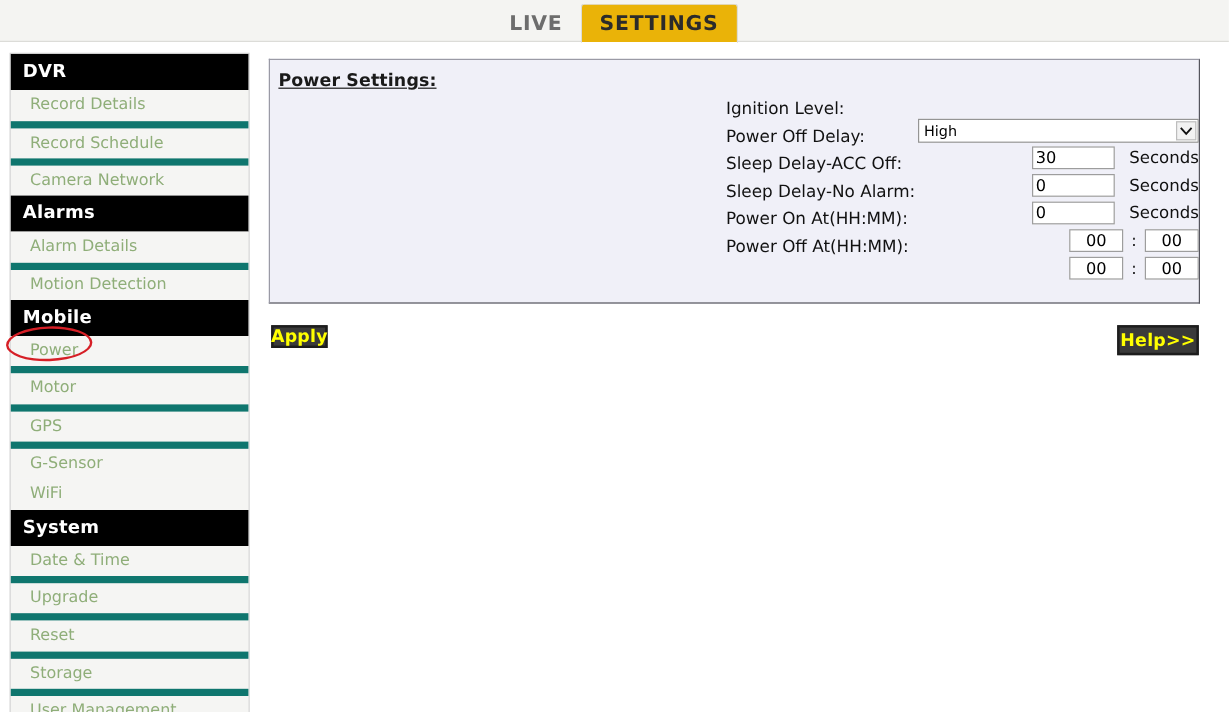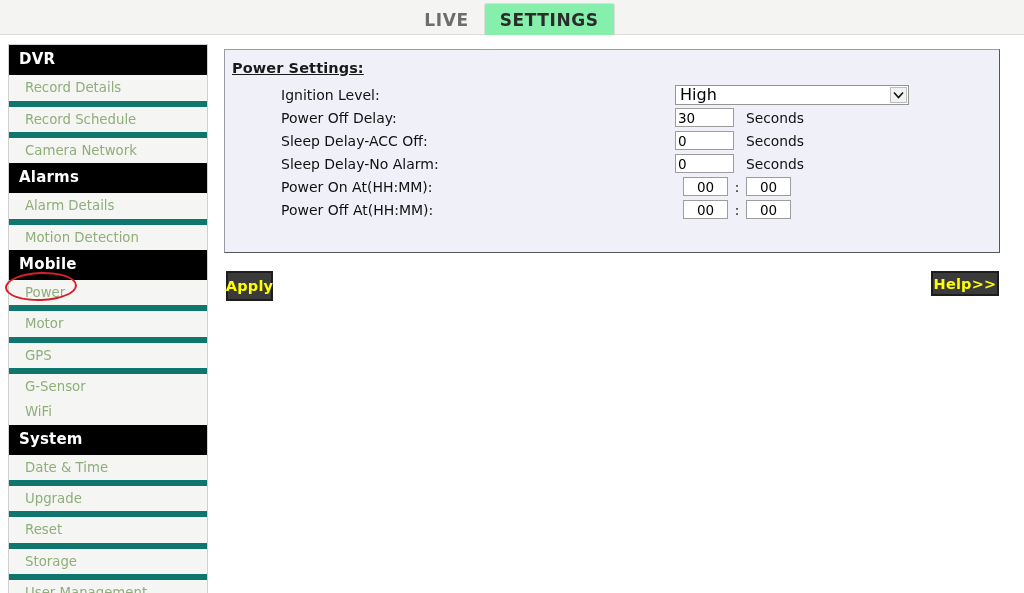--- a/index.html
+++ b/index.html
@@ -31,21 +31,21 @@
     font-weight: bold;
     letter-spacing: 0.6px;
     color: #6d6d6d;
     background: transparent;
     border: none;
     cursor: pointer;
     font-family: "DejaVu Sans", "Liberation Sans", sans-serif;
   }
   .tab.active {
     color: #2b2b2b;
-    background: #86efac;
+    background: #eab308;
     border: 1px solid #dcdcd8;
     border-bottom: 1px solid #ffffff;
     border-radius: 3px 3px 0 0;
     margin-bottom: -1px;
     height: 33px;
   }
 
   
   .sidebar {
     position: absolute; left: 8px; top: 44px;
@@ -103,60 +103,61 @@
     color: #1a1a1a;
     text-decoration: underline;
     padding: 10px 0 0 7px;
     letter-spacing: 0.1px;
   }
   .form-rows {
     margin-top: 7px;
   }
   .form-row {
     display: flex;
-    align-items: center;
+    align-items: flex-end;
     height: 23px;
+    flex-direction: column;
   }
   .row-label {
     width: 450px;
     padding-left: 56px;
     font-size: 14px;
     color: #111111;
     white-space: nowrap;
   }
   .row-field {
     display: flex;
     align-items: center;
   }
 
   
   .sel {
     position: relative;
     width: 234px; height: 20px;
     background: #ffffff;
     border: 1px solid #949494;
     display: flex; align-items: center;
-    font-size: 16px;
+    font-size: 12px;
     color: #000000;
     padding-left: 4px;
     cursor: pointer;
   }
   .sel .sel-arrow {
     position: absolute;
     right: 1px; top: 1px;
     width: 17px; height: 16px;
     background: #f2f2f2;
     border: 1px solid #bdbdbd;
     display: flex; align-items: center; justify-content: center;
   }
   .sel .sel-arrow svg { display: block; }
 
   
   .txt {
-    width: 59px; height: 19px;
+    width: 69px; height: 19px;
     background: #ffffff;
     border: 1px solid #9d9d9d;
     font-size: 13.5px;
     color: #000000;
     padding: 0 2px;
     font-family: "DejaVu Sans", "Liberation Sans", sans-serif;
     line-height: 17px;
   }
   .unit {
     font-size: 13.8px;
@@ -189,21 +190,21 @@
     background: #3a3a3a;
     border: 2px solid #1d1d1d;
     color: #ffff00;
     font-weight: bold;
     font-size: 14.5px;
     font-family: "DejaVu Sans", "Liberation Sans", sans-serif;
     display: flex; align-items: center; justify-content: center;
     cursor: pointer;
     letter-spacing: 0.2px;
   }
-  .btn-apply { left: 226px; top: 271px; width: 47px; height: 30px; }
+  .btn-apply { left: 226px; top: 271px; width: 47px; height: 19px; }
   .btn-help  { left: 931px; top: 271px; width: 68px; height: 25px; }
 </style>
 </head>
 <body>
 
 <div class="topbar">
   <div class="tabs">
     <div class="tab">LIVE</div>
     <div class="tab active">SETTINGS</div>
   </div>

